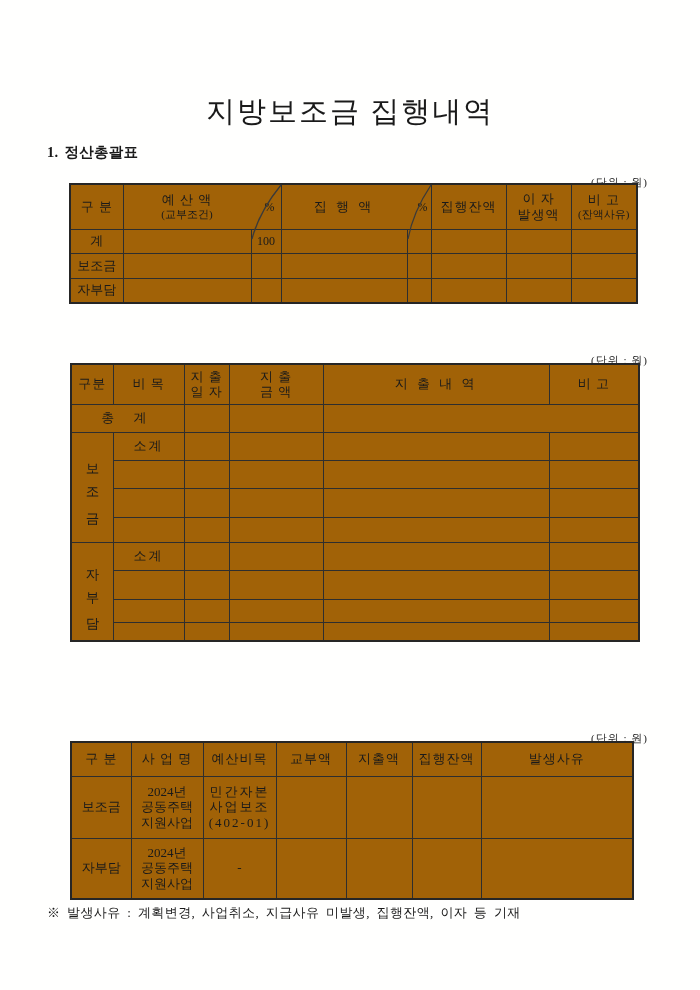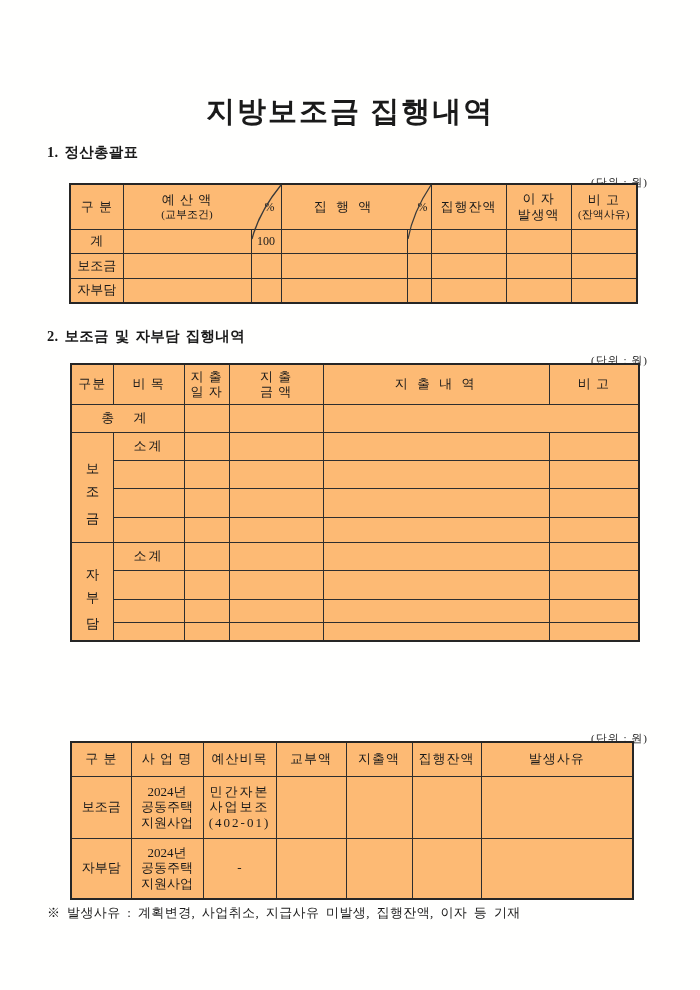--- a/index.html
+++ b/index.html
@@ -6,38 +6,38 @@
   html, body { margin: 0; padding: 0; }
   body {
     width: 700px; height: 990px; background: #ffffff;
     font-family: "Liberation Serif", "DejaVu Serif", serif;
     color: #1a1a1a;
   }
   .page { position: relative; width: 700px; height: 990px; background: #fffffe; overflow: hidden; }
 
   .title {
     position: absolute; top: 92px; left: 0; width: 100%;
-    text-align: center; font-size: 29px; font-weight: 700; letter-spacing: 2px;
+    text-align: center; font-size: 29px; font-weight: 400; letter-spacing: 2px;
   }
   .sec-heading {
     position: absolute; left: 47px;
     font-size: 14.5px; font-weight: 700; letter-spacing: 0.3px; word-spacing: 2px;
   }
   .unit {
     position: absolute; left: 48px; width: 600px; text-align: right;
     font-size: 11px; letter-spacing: 1px; color: #222; margin-top: 8px;
   }
   .note {
     position: absolute; left: 47px; font-size: 13px;
     letter-spacing: 0.4px; word-spacing: 3px;
   }
 
   table.form {
     position: absolute; border-collapse: collapse; table-layout: fixed;
-    border: 2px solid #262626; background: #fdba74;
+    border: 2px solid #262626; background: #a16207;
   }
   table.form td {
     border: 1px solid #2e2e2e; text-align: center; vertical-align: middle;
     font-size: 13px; line-height: 1.2; padding: 0 2px; position: relative;
   }
   .hdr { font-size: 13px; letter-spacing: 1px; }
   .sub { font-size: 11px; letter-spacing: 0; display: block; }
   .two-line span { display: block; font-family: Liberation Serif, serif; }
   .sp2 { letter-spacing: 3px; }
   .sp8 { letter-spacing: 8px; }
@@ -141,21 +141,20 @@
       <td></td>
       <td></td>
       <td></td>
       <td></td>
       <td></td>
       <td></td>
     </tr>
   </tbody>
     </table>
 
-  <div class="sec-heading" style="top:327px">2. 보조금 및 자부담 집행내역</div>
   <div class="unit" style="top:345px">(단위 : 원)</div>
 
   <table class="form" style="top:363px; left:70px">
     <colgroup>
       <col style="width:42px">
         <col style="width:71px">
         <col style="width:45px">
       <col style="width:94px">
         <col style="width:226px">
         <col style="width:90px">

